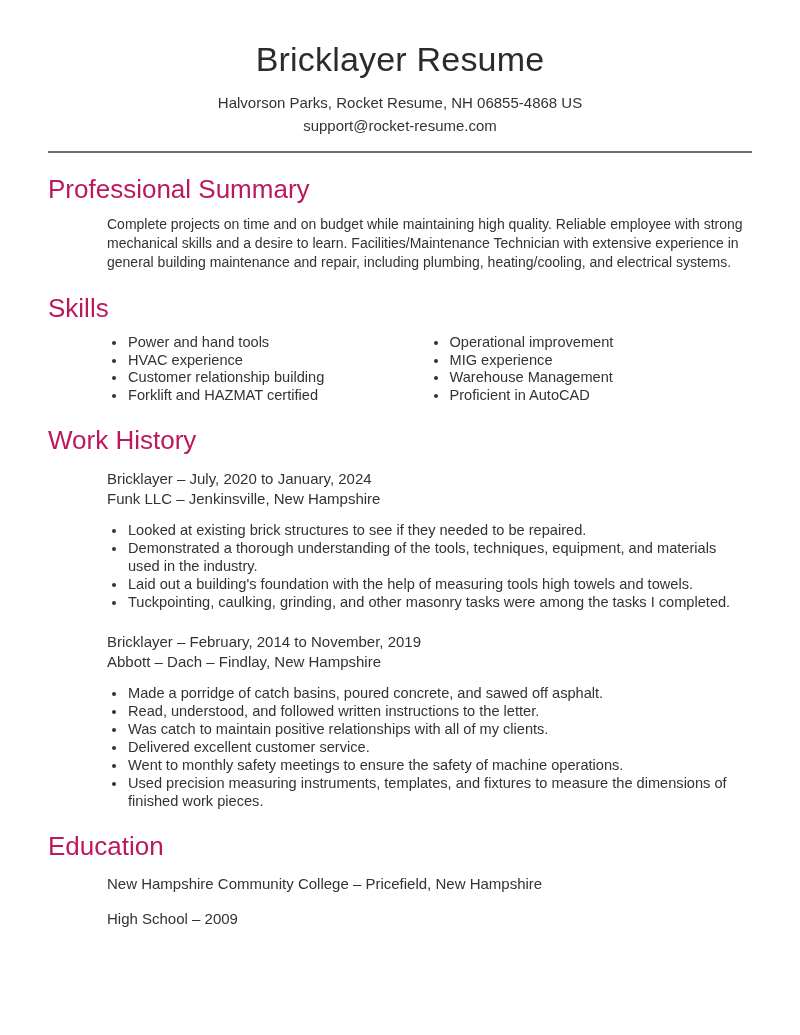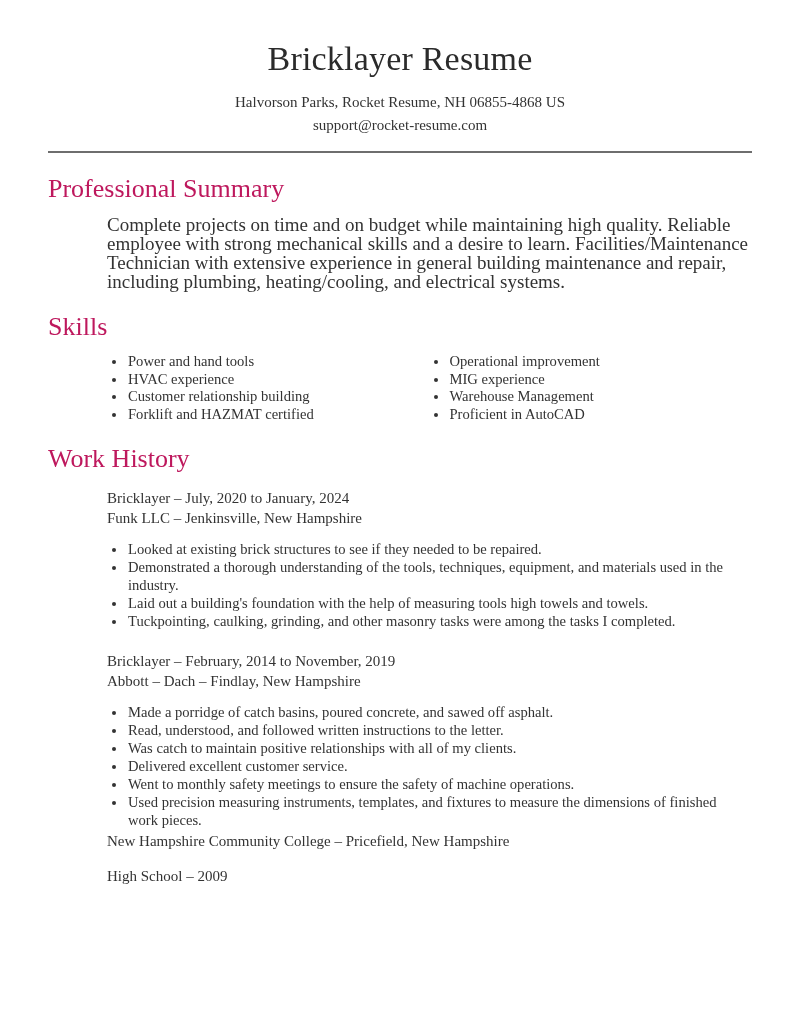--- a/index.html
+++ b/index.html
@@ -2,21 +2,21 @@
 <html><head>
 <meta charset="utf-8">
 <style>
   html, body { margin: 0; padding: 0; background: #ffffff; }
   .page {
     width: 800px;
     height: 1035px;
     margin: 0 auto;
     background: #ffffff;
     box-sizing: border-box;
-    font-family: Liberation Serif, serif;
+    font-family: Liberation Sans, sans-serif;
     color: #333333;
     overflow: hidden;
   }
   .header { text-align: center; padding-top: 40px; }
   .resume-title {
     font-size: 34px;
     font-weight: 500;
     color: #2b2b2b;
     line-height: 38px;
     margin: 0 0 13px 0;
@@ -34,21 +34,21 @@
   }
   .section-heading {
     font-size: 26px;
     font-weight: 400;
     color: #be185d;
     margin: 21px 48px 11px 48px;
     line-height: 30px;
   }
   .indented { margin-left: 107px; margin-right: 50px; }
   .summary-text {
-    font-size: 19px;
+    font-size: 14px;
     line-height: 19px;
     margin-top: 2px;
   }
   .skills-cols { display: flex; margin-top: 4px; }
   .skills-col { flex: 1; }
   ul.bullets {
     margin: 0;
     padding-left: 20px;
     list-style: disc;
   }
@@ -131,20 +131,21 @@
         <li>Read, understood, and followed written instructions to the letter.</li>
         <li>Was catch to maintain positive relationships with all of my clients.</li>
         <li>Delivered excellent customer service.</li>
         <li>Went to monthly safety meetings to ensure the safety of machine operations.</li>
         <li>Used precision measuring instruments, templates, and fixtures to measure the dimensions of finished work pieces.</li>
       </ul>
     </div>
   </div>
 
   <div>
+    <h2 class="section-heading">Education</h2>
 
     <div class="edu-entry indented">
       <div class="edu-line">New Hampshire Community College – Pricefield, New Hampshire</div>
     </div>
 
     <div class="edu-entry indented" style="margin-top: 15px;">
       <div class="edu-line">High School – 2009</div>
     </div>
   </div>
 

